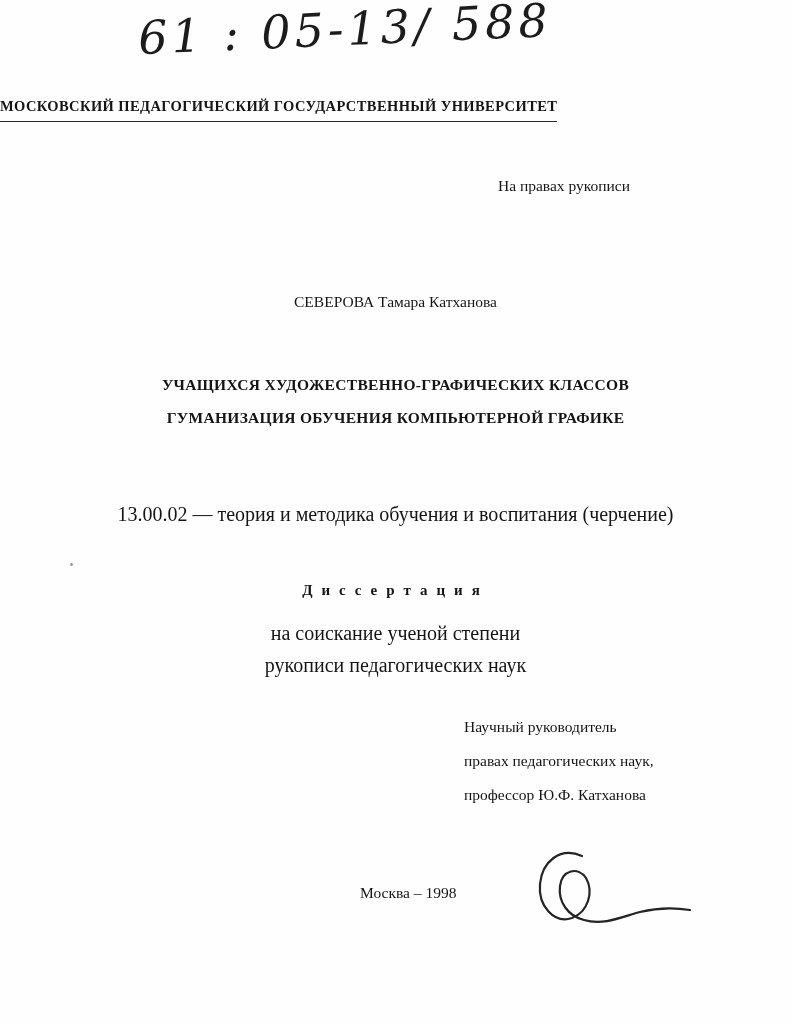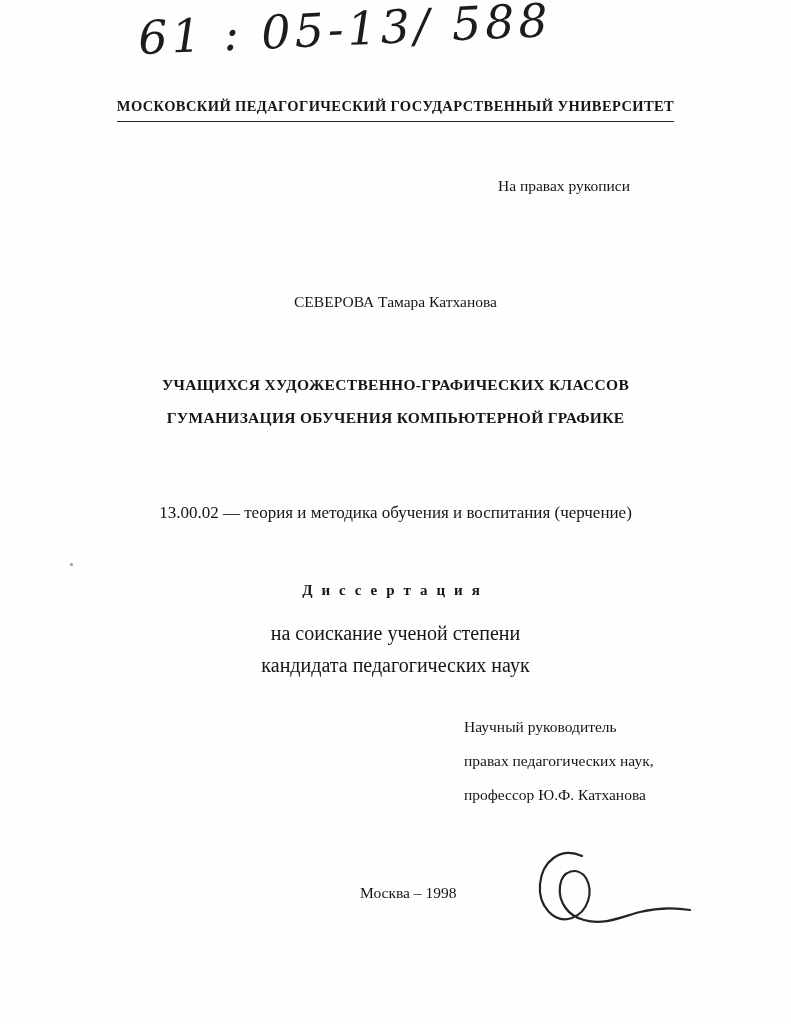--- a/index.html
+++ b/index.html
@@ -31,21 +31,21 @@
     color: #1c1c1c;
     white-space: nowrap;
   }
 
   
   .university {
     position: absolute;
     top: 98px;
     left: 0;
     width: 100%;
-    text-align: center;
+    text-align: left;
     font-weight: bold;
     font-size: 14.5px;
     letter-spacing: 0.4px;
   }
   .university .underlined {
     display: inline-block;
     padding-bottom: 6px;
     border-bottom: 1.6px solid #2b2b2b;
   }
 
@@ -76,21 +76,21 @@
     line-height: 33px;
     letter-spacing: 0.3px;
   }
 
   .specialty {
     position: absolute;
     top: 503px;
     left: 0;
     width: 100%;
     text-align: center;
-    font-size: 17px;
+    font-size: 20px;
   }
 
   .thesis-type {
     position: absolute;
     top: 582px;
     left: 0;
     width: 100%;
     text-align: center;
     font-weight: bold;
     font-size: 15px;
@@ -158,21 +158,21 @@
     <div>УЧАЩИХСЯ ХУДОЖЕСТВЕННО-ГРАФИЧЕСКИХ КЛАССОВ</div>
     <div>ГУМАНИЗАЦИЯ ОБУЧЕНИЯ КОМПЬЮТЕРНОЙ ГРАФИКЕ</div>
   </div>
 
   <div class="specialty">13.00.02 — теория и методика обучения и воспитания (черчение)</div>
 
   <div class="thesis-type">Диссертация</div>
 
   <div class="degree">
     <div>на соискание ученой степени</div>
-    <div>кандидата педагогических наук</div>
+    <div>рукописи педагогических наук</div>
   </div>
 
   <div class="supervisor">
     <div>Научный руководитель</div>
     <div>правах педагогических наук,</div>
     <div>профессор Ю.Ф. Катханова</div>
   </div>
 
   <div class="city-year">Москва – 1998</div>
 

